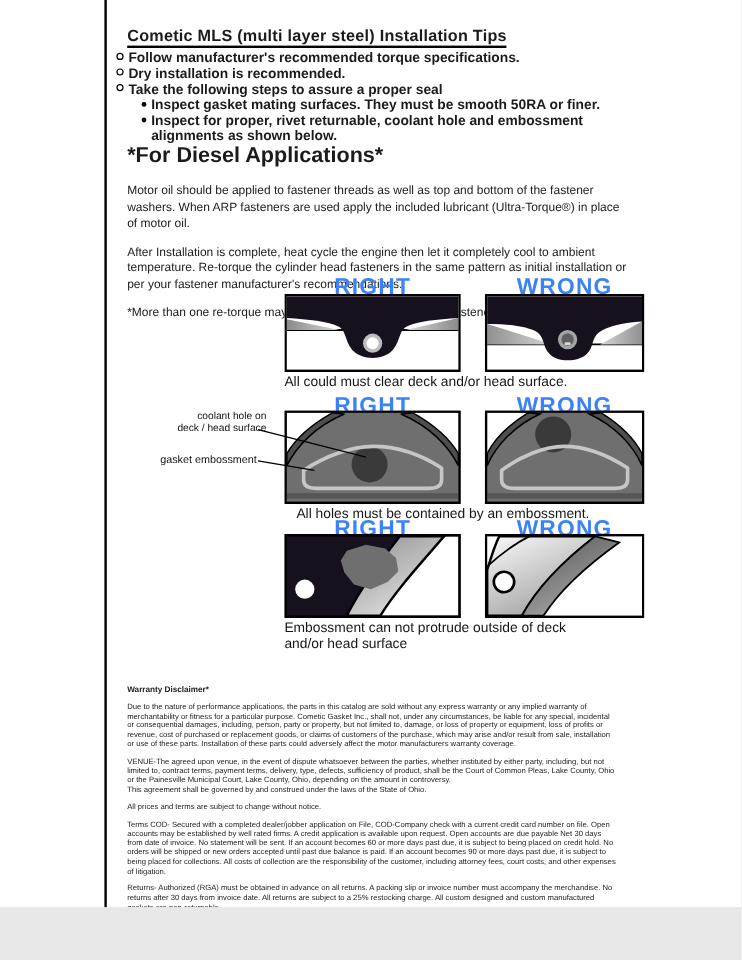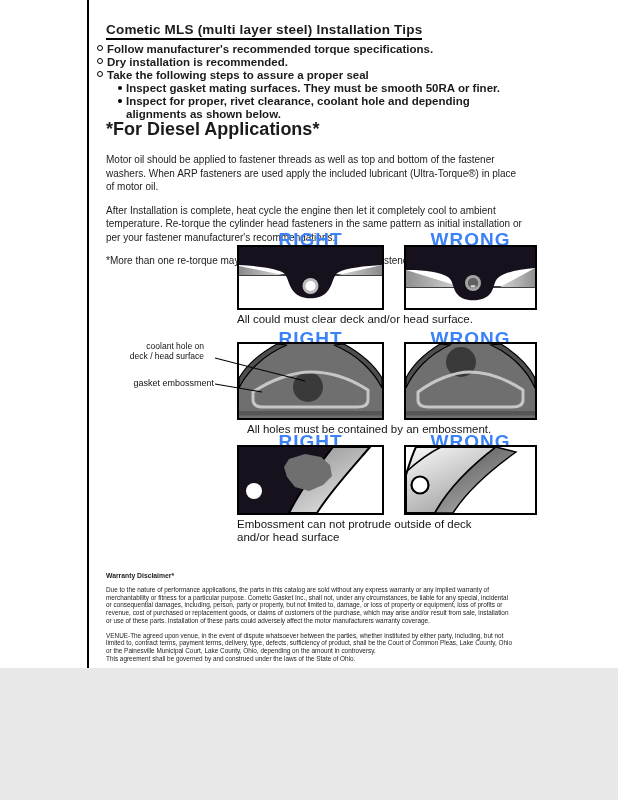--- a/index.html
+++ b/index.html
@@ -1,17 +1,17 @@
 <!DOCTYPE html>
 <html><head>
 <meta charset="utf-8">
 <style>
   html,body{margin:0;padding:0;background:#e8e8e8;}
   .page{
-    position:relative;width:618px;height:668px;background:#ffffff;
+    position:relative;width:618px;height:756px;background:#ffffff;
     font-family:"Liberation Sans",sans-serif;color:#1b1b1b;overflow:hidden;
     margin:0 auto;
   }
   .vline{position:absolute;left:87px;top:0;width:2px;height:800px;background:#000;}
 
   .doc-title{
     position:absolute;left:106px;top:22px;font-size:13.5px;font-weight:bold;
     border-bottom:2px solid #000;padding-bottom:1px;letter-spacing:.2px;white-space:nowrap;
   }
 
@@ -60,21 +60,21 @@
     <div class="tip-row">
       <span class="ring"></span>
       <span>Take the following steps to assure a proper seal</span>
     </div>
     <div class="sub-row">
       <span class="disc"></span>
       <span>Inspect gasket mating surfaces.  They must be smooth 50RA or finer.</span>
     </div>
     <div class="sub-row">
       <span class="disc"></span>
-      <span>Inspect for proper, rivet clearance, coolant hole and depending alignments as shown below.</span>
+      <span>Inspect for proper, rivet returnable, coolant hole and embossment alignments as shown below.</span>
     </div>
   </div>
 
   <div class="diesel">
     <h2>*For Diesel Applications*</h2>
     <p>Motor oil should be applied to fastener threads as well as top and bottom of the fastener washers. When ARP fasteners are used apply the included lubricant (Ultra-Torque®) in place of motor oil.</p>
     <p>After Installation is complete, heat cycle the engine then let it completely cool to ambient temperature. Re-torque the cylinder head fasteners in the same pattern as initial installation or per your fastener manufacturer's recommendations.</p>
     <p>*More than one re-torque may be required to achieve proper fastener stretch*</p>
   </div>
 
@@ -152,21 +152,21 @@
       <path d="M97,2 C113,12 125,24 131,36 L131,46 C124,30 109,13 87,3 Z" fill="#4e4e4e" stroke="#000" stroke-width="1.2"></path>
       <circle cx="57" cy="20" r="15" fill="#3a3a3a"></circle>
       <path d="M14,58 V50 C30,38 50,30 66,30 C84,30 102,37 119,48 V58 C119,63 115,65 108,65 H25 C18,65 14,63 14,58 Z" fill="none" stroke="#c6c6c6" stroke-width="3" stroke-linejoin="round"></path>
       <rect x="2" y="69" width="129" height="4.5" fill="#565656"></rect>
       <rect x="1" y="1" width="131" height="76" fill="none" stroke="#000" stroke-width="2"></rect>
     </svg>
 
     <div class="figcaption" style="left:10px;top:95px;width:290px;">All holes must be contained by an embossment.</div>
   </div>
 
-  <div class="ann" style="left:126px;top:341px;width:78px;">coolant hole on
+  <div class="ann" style="left:144px;top:341px;width:78px;">coolant hole on
 deck / head surface</div>
   <div class="ann2" style="left:116px;top:378px;width:98px;">gasket embossment</div>
   <svg class="annlines" width="100" height="60" viewBox="0 0 100 60">
     <line x1="3" y1="13" x2="93" y2="36" stroke="#000" stroke-width="1.1"></line>
     <line x1="3" y1="39" x2="50" y2="47" stroke="#000" stroke-width="1.1"></line>
   </svg>
 
   <div class="figpair" style="left:237px;top:431px;width:300px;height:120px;">
     <div class="figlabel" style="left:0;width:147px;">RIGHT</div>
     <div class="figlabel" style="left:167px;width:133px;">WRONG</div>

